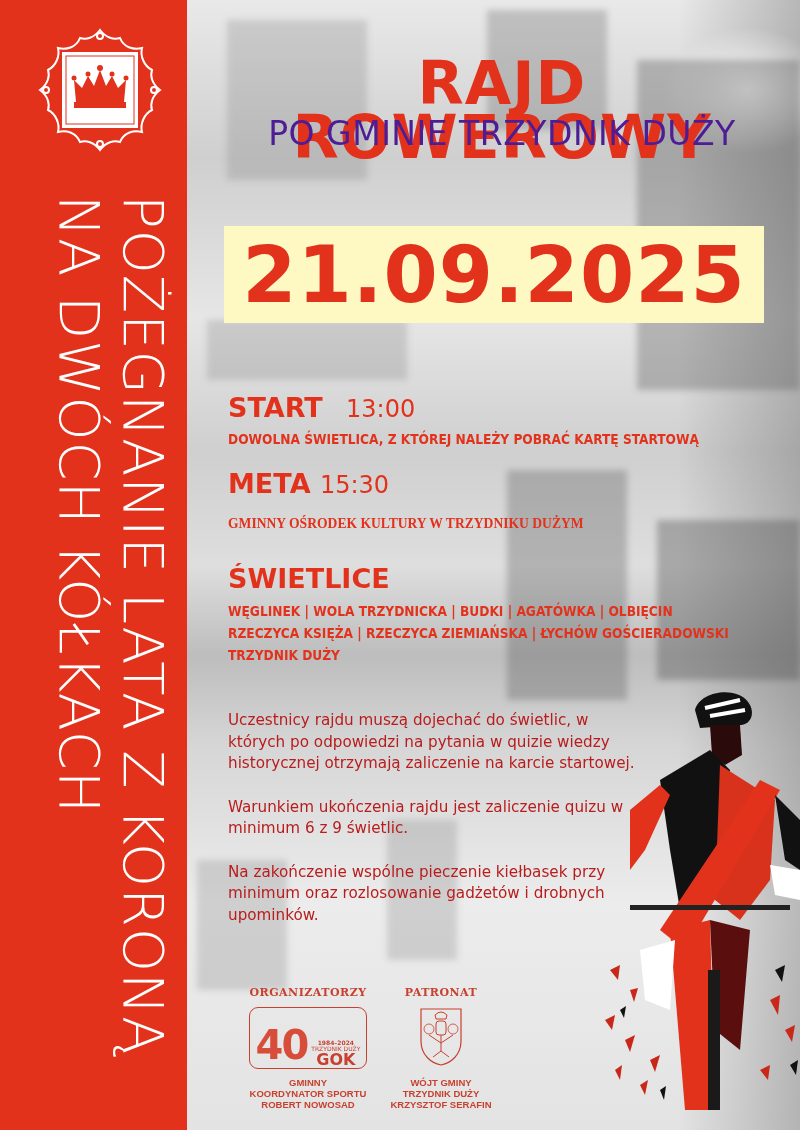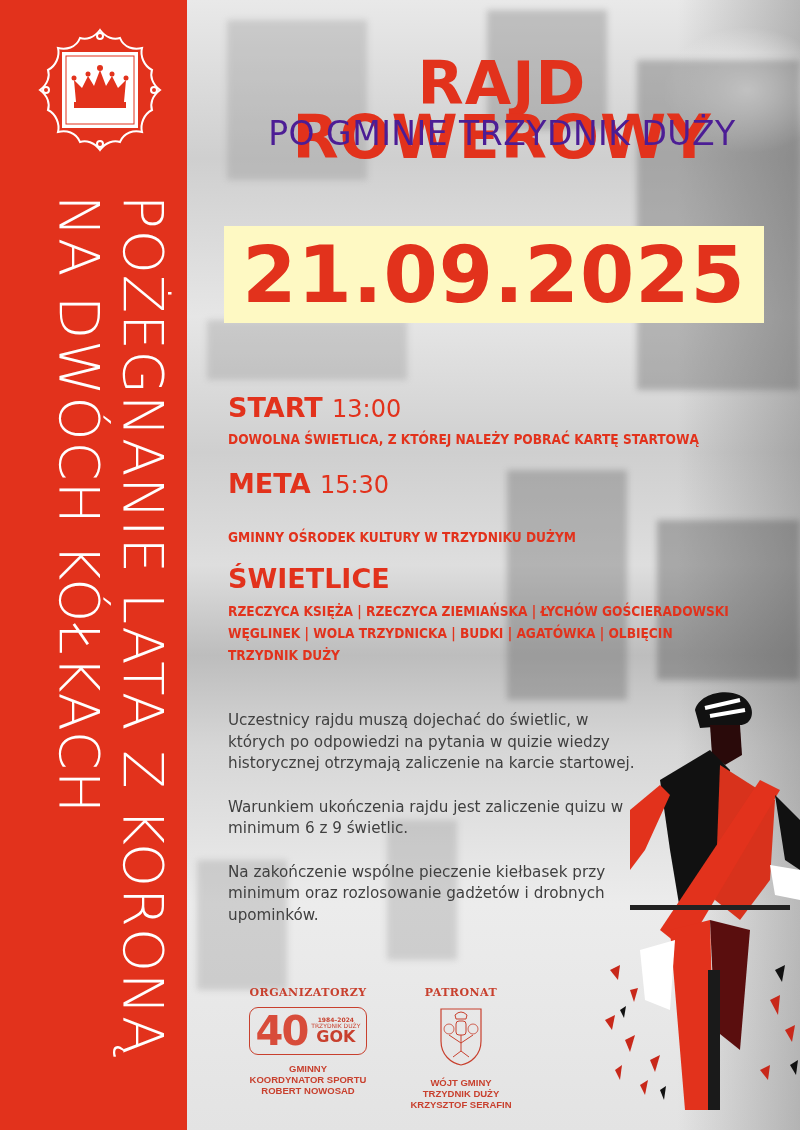--- a/index.html
+++ b/index.html
@@ -47,46 +47,46 @@
     position: absolute; left: 224px; top: 198px; width: 540px; height: 97px; background: #fef9c3;
     display: flex; align-items: center; justify-content: center; margin-top: 28px;
   }
   .date-box span {
     color: #e2321c; font-family: "DejaVu Sans", sans-serif; font-weight: bold; font-size: 78px; letter-spacing: 1px;
   }
 
   .sec-head { position: absolute; left: 228px; color: #e2321c; font-weight: bold; font-family: "DejaVu Sans", sans-serif; }
   .sec-sub { position: absolute; left: 228px; color: #e2321c; font-weight: bold; font-size: 14px; font-family: "DejaVu Sans Condensed", "DejaVu Sans", sans-serif; letter-spacing: 0; }
   .start-h { top: 392px; font-size: 27px; }
-  .start-h .t { font-size: 24px; font-weight: normal; }
+  .start-h .t { font-size: 24px; font-weight: normal; margin-left: 14px; }
   .start-sub { top: 431px; width: 545px; font-size: 13.6px; }
   .meta-h { top: 468px; font-size: 27px; }
   .meta-h .t { font-size: 24px; font-weight: normal; }
-  .meta-sub { top: 529px; font-size: 13.6px; }
+  .meta-sub { top: 516px; font-size: 13.6px; font-family: Liberation Serif, serif; }
   .sw-h { top: 563px; font-size: 27px; }
   .sw-list { top: 600px; font-size: 13.6px; line-height: 22px; width: 545px; }
 
   .body-text {
     position: absolute; left: 228px; top: 710px; width: 420px;
-    color: #404040; font-family: "DejaVu Sans", sans-serif; font-size: 15.2px; line-height: 21.5px;
+    color: #b91c1c; font-family: "DejaVu Sans", sans-serif; font-size: 15.2px; line-height: 21.5px;
   }
   .body-text p { margin-bottom: 22px; }
 
   
   .cyclist { position: absolute; left: 600px; top: 670px; width: 200px; height: 440px; }
 
   
   .org-block { position: absolute; text-align: center; color: #c8402e; }
   .org-label { font-family: "DejaVu Serif", serif; font-weight: bold; font-size: 11px; letter-spacing: 0.5px; }
   .org-name { font-family: "Liberation Sans", sans-serif; font-weight: bold; font-size: 9.5px; line-height: 11px; }
   .org1 { left: 238px; top: 986px; width: 140px; }
-  .org2 { left: 386px; top: 986px; width: 110px; margin-left: 20px; }
+  .org2 { left: 386px; top: 986px; width: 110px; }
   .gok-box {
-    margin: 8px auto 0; width: 118px; height: 48px; border: 1.5px solid #c8402e; border-radius: 9px;
-    display: flex; align-items: center; justify-content: center; gap: 4px;
+    margin: 8px auto 0; width: 118px; height: 62px; border: 1.5px solid #c8402e; border-radius: 9px;
+    display: flex; align-items: flex-end; justify-content: center; gap: 4px;
   }
   .gok-40 { font-family: "DejaVu Sans", sans-serif; font-weight: bold; font-size: 40px; color: #d84c3a; letter-spacing: -2px; }
   .gok-right { display: flex; flex-direction: column; align-items: center; line-height: 1; }
   .gok-years { font-size: 6px; font-weight: bold; }
   .gok-town { font-size: 6px; }
   .gok-name { font-size: 16px; font-weight: bold; }
   .crest { margin: 6px auto 0; width: 48px; height: 62px; }
 </style>
 </head>
 <body>
@@ -143,22 +143,22 @@
 <div class="sec-sub start-sub">DOWOLNA ŚWIETLICA, Z KTÓREJ NALEŻY POBRAĆ KARTĘ STARTOWĄ</div>
 
 <div class="sec-head meta-h">
   <span>META</span>
   <span class="t">15:30</span>
 </div>
 <div class="sec-sub meta-sub">GMINNY OŚRODEK KULTURY W TRZYDNIKU DUŻYM</div>
 
 <div class="sec-head sw-h">ŚWIETLICE</div>
 <div class="sec-sub sw-list">
+  <div>WĘGLINEK | WOLA TRZYDNICKA | BUDKI | AGATÓWKA | OLBIĘCIN</div>
   <div>RZECZYCA KSIĘŻA | RZECZYCA ZIEMIAŃSKA | ŁYCHÓW GOŚCIERADOWSKI</div>
-  <div>WĘGLINEK | WOLA TRZYDNICKA | BUDKI | AGATÓWKA | OLBIĘCIN</div>
   <div>TRZYDNIK DUŻY</div>
 </div>
 
 <div class="body-text">
   <p>Uczestnicy rajdu muszą dojechać do świetlic, w których po odpowiedzi na pytania w quizie wiedzy historycznej otrzymają zaliczenie na karcie startowej.</p>
   <p>Warunkiem ukończenia rajdu jest zaliczenie quizu w minimum 6 z 9 świetlic.</p>
   <p>Na zakończenie wspólne pieczenie kiełbasek przy minimum oraz rozlosowanie gadżetów i drobnych upominków.</p>
 </div>
 
 <svg class="cyclist" viewBox="0 0 200 440">

